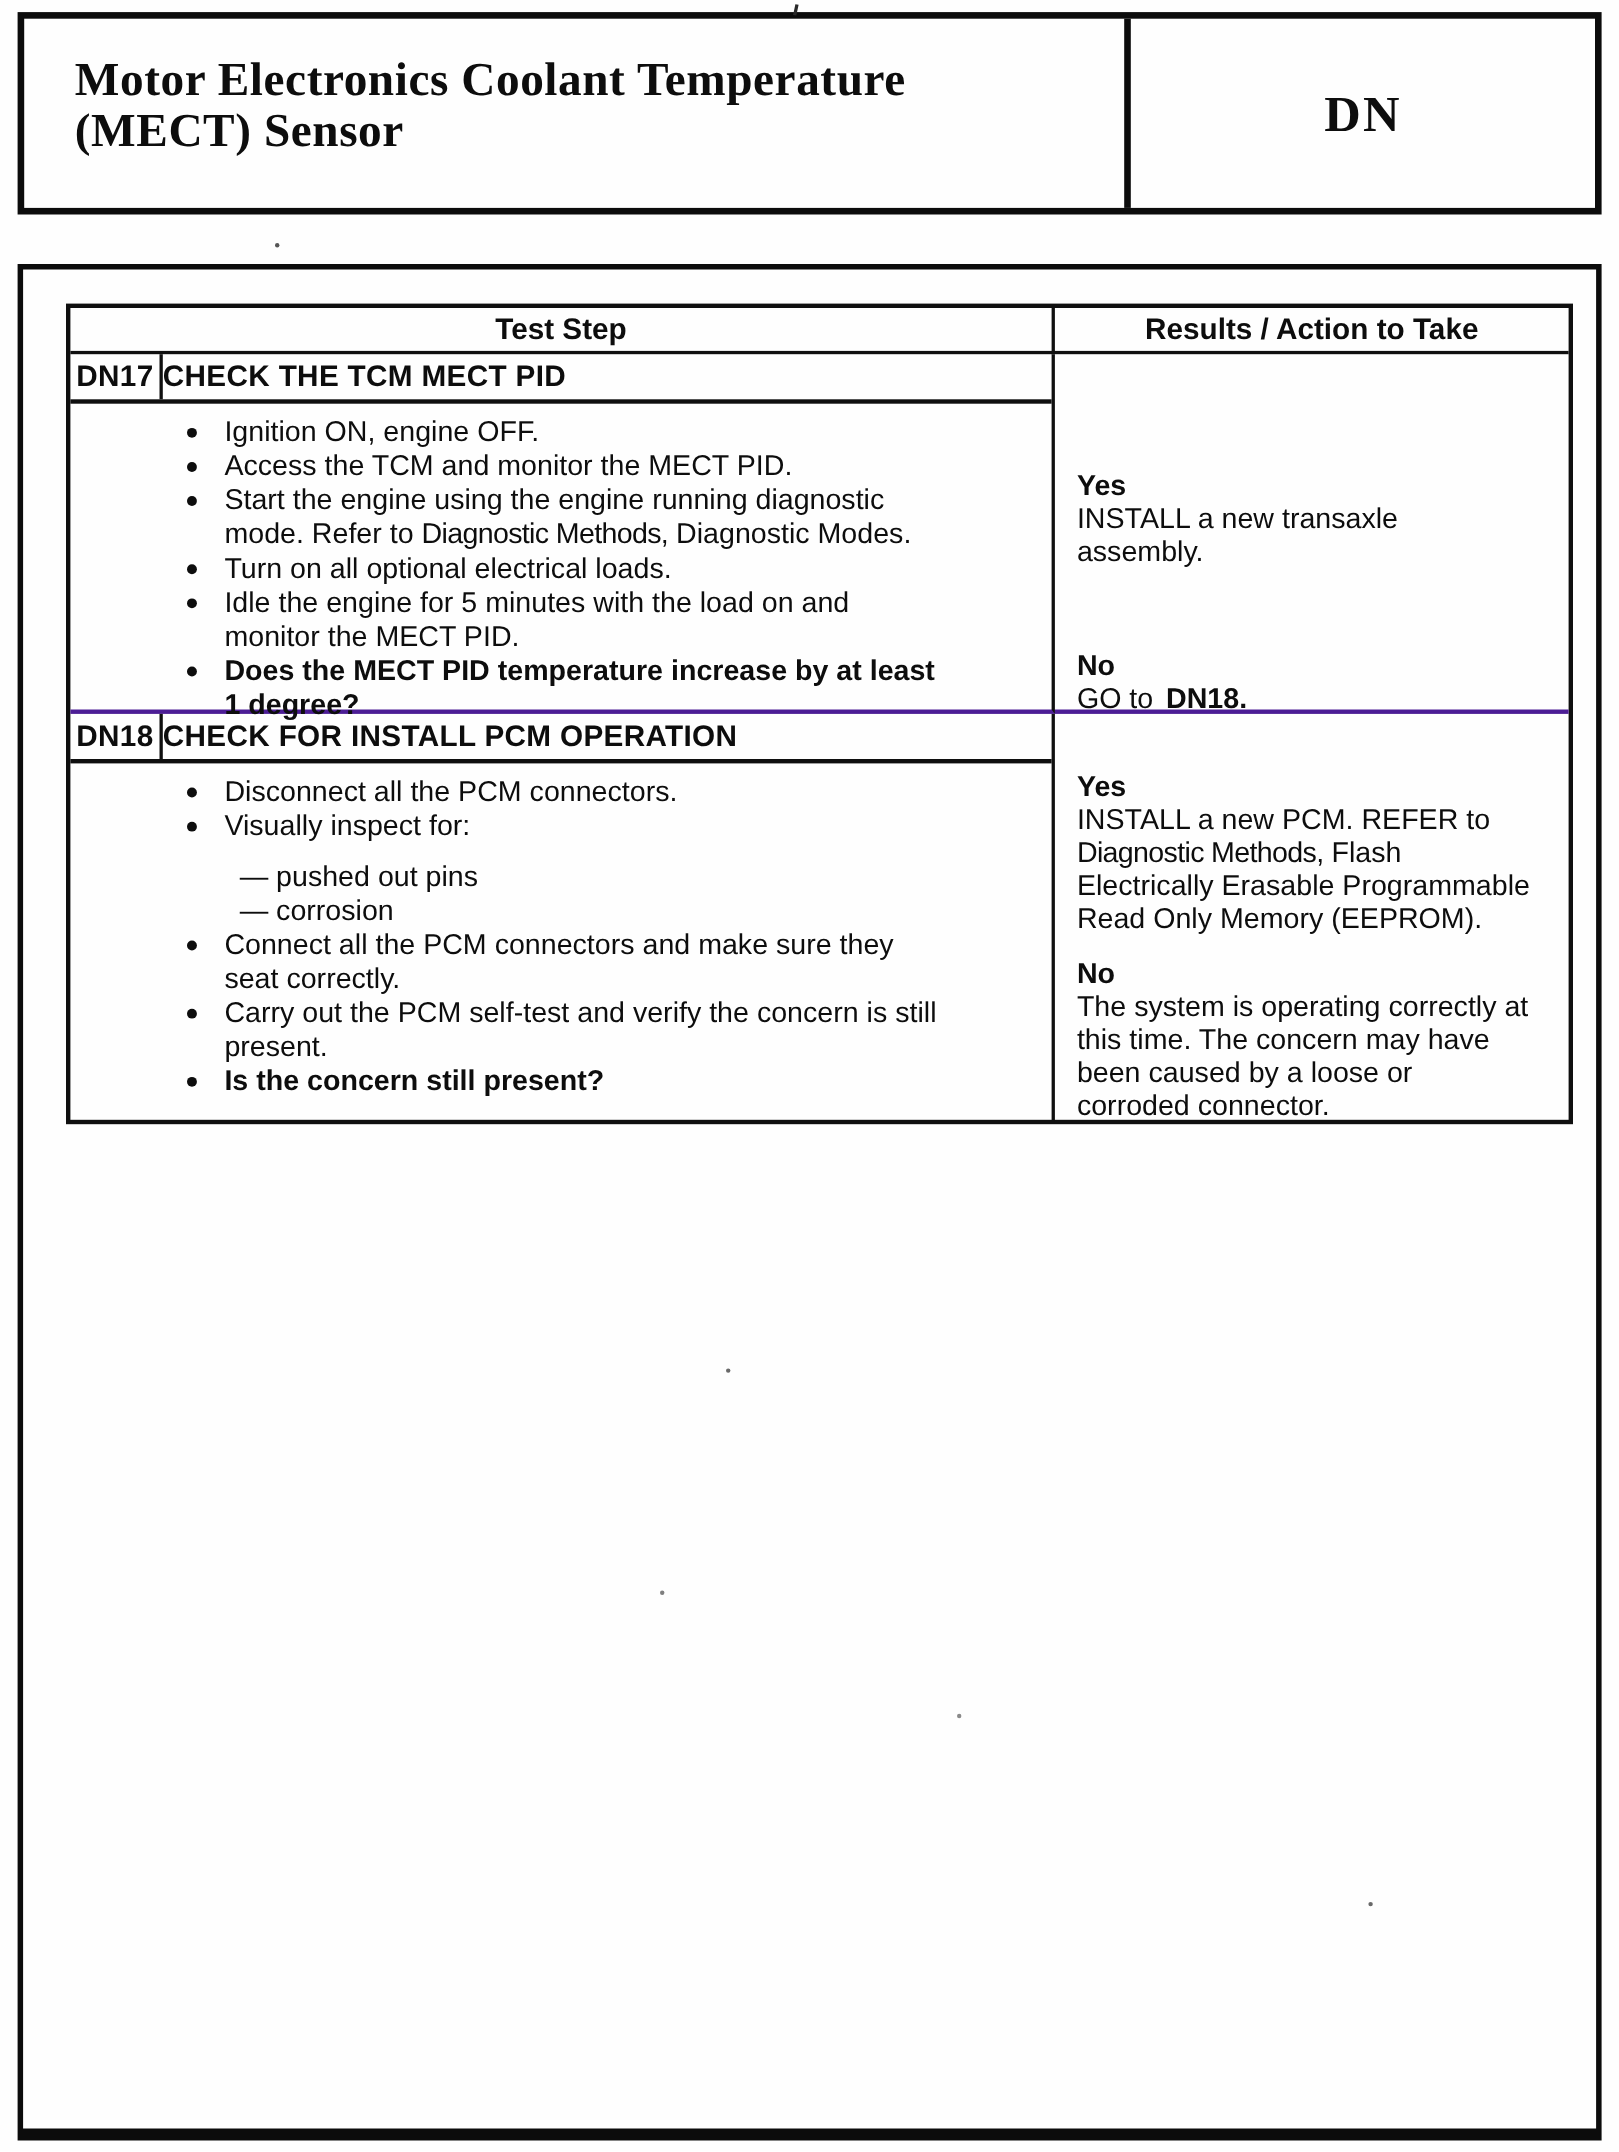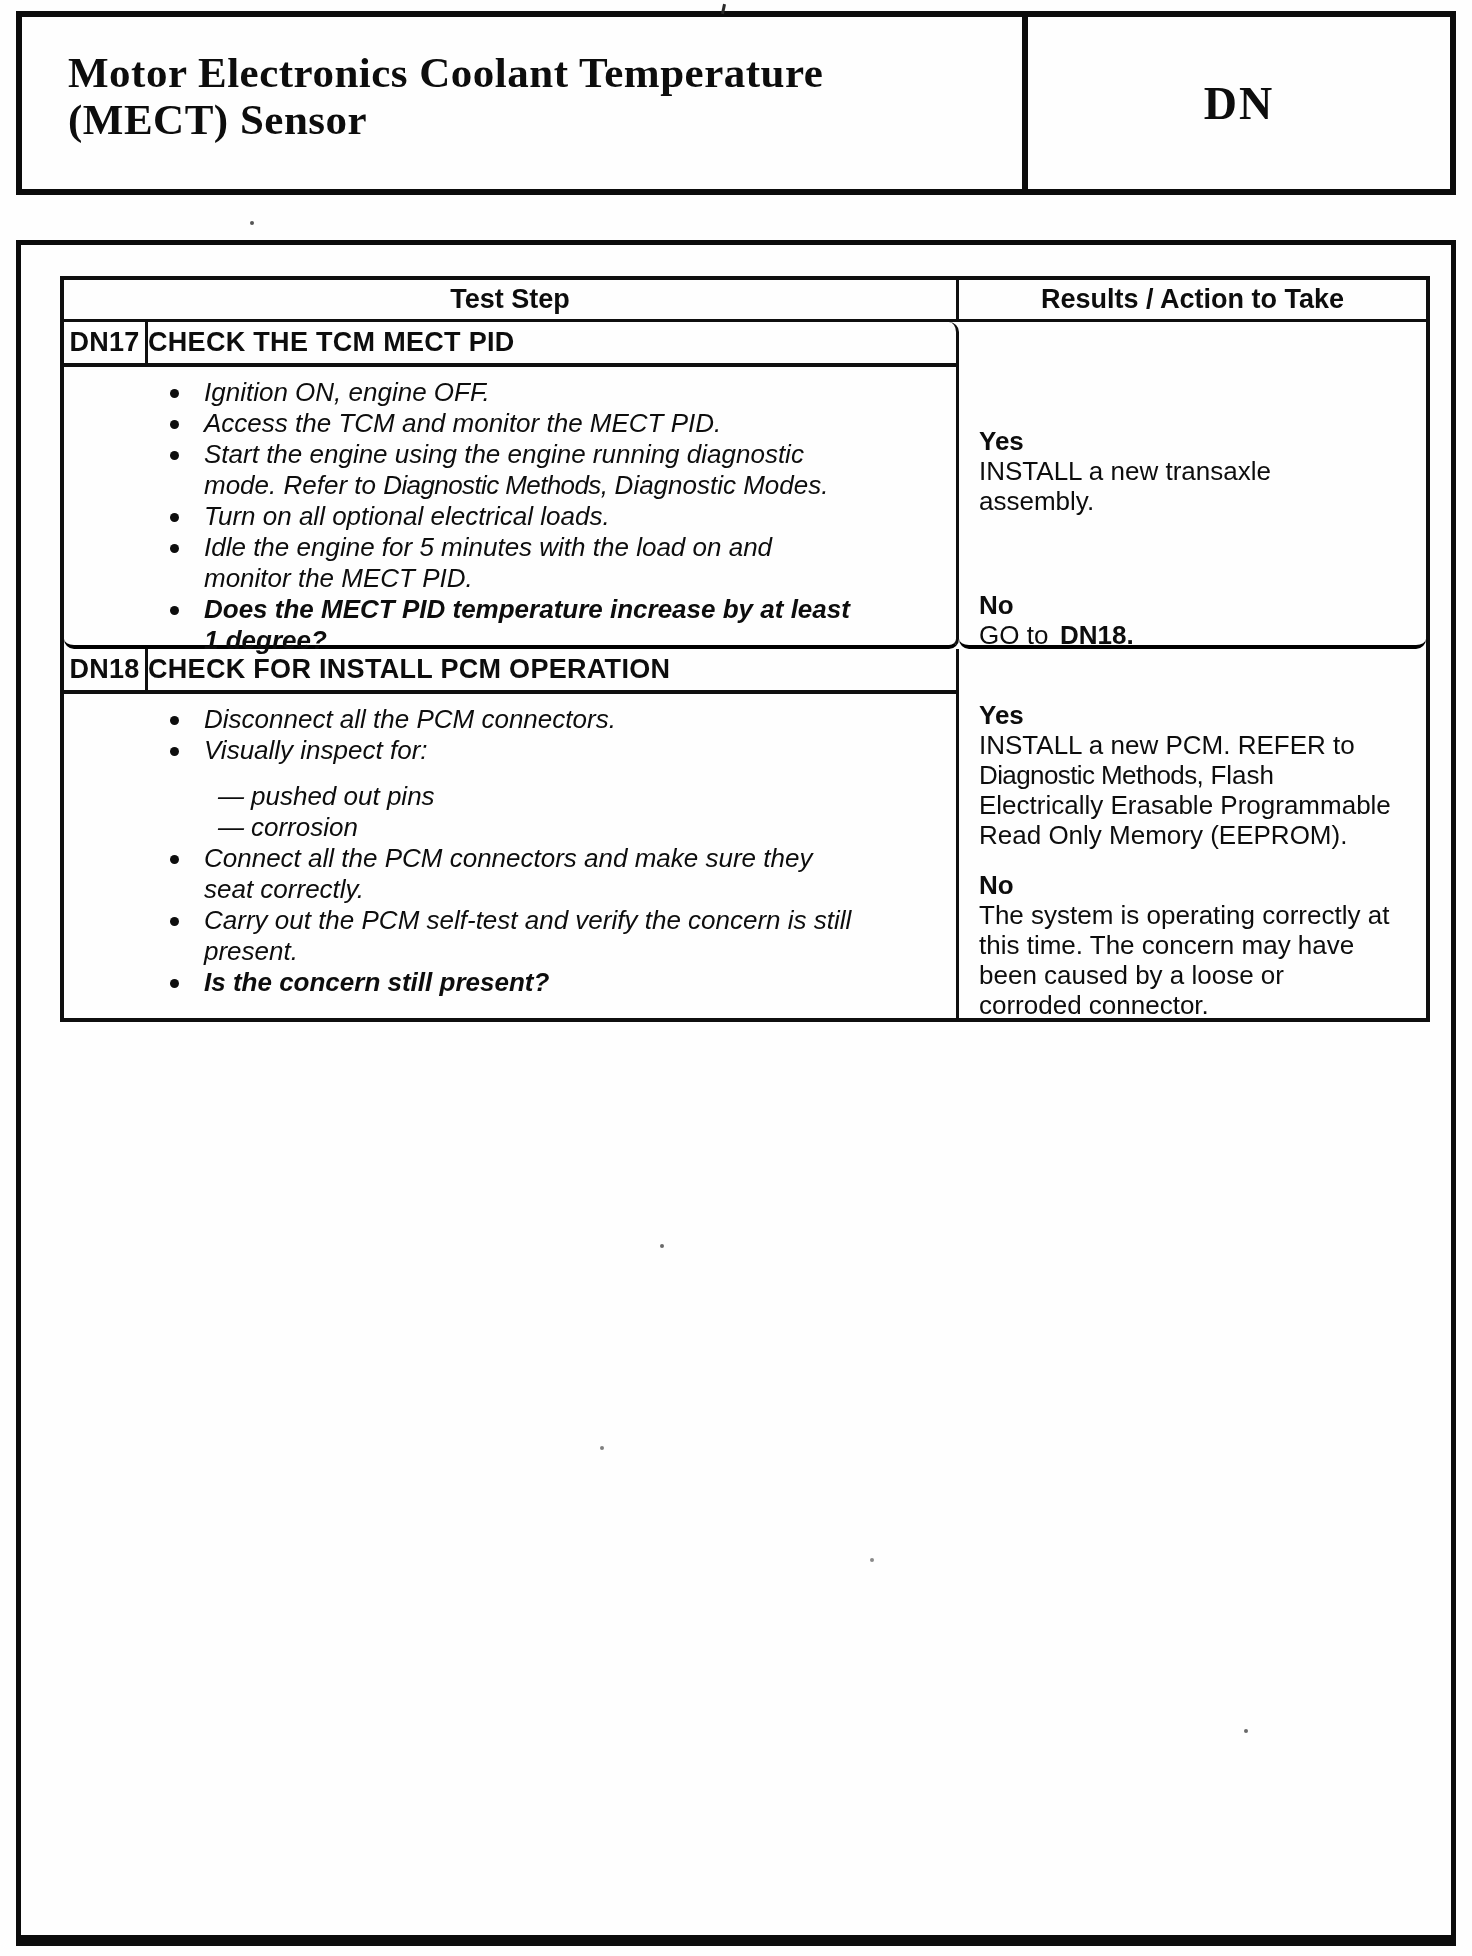--- a/index.html
+++ b/index.html
@@ -71,21 +71,21 @@
     border-bottom:3px solid #0f0f0f;
     display:flex; align-items:center; justify-content:center;
     font-weight:bold; font-size:27px;
   }
   .th-left { border-right:3px solid #0f0f0f; }
 
   .step-left {
     box-sizing:border-box;
     border-right:3px solid #0f0f0f;
   }
-  .band-divider { border-bottom:4px solid #000000;border-radius:10px; }
+  .band-divider { border-bottom:4px solid #4c1d95; }
 
   .step-title-row {
     box-sizing:border-box;
     height:45px;
     border-bottom:4px solid #0f0f0f;
     display:flex; align-items:stretch;
   }
   .step-id {
     box-sizing:border-box;
     width:84px;
@@ -100,21 +100,21 @@
     letter-spacing:0.3px;
   }
 
   ul.bullets {
     list-style:none;
     margin:10px 0 0 0;
     padding:0 34px 0 102px;
     font-size:26px;
     line-height:31px;
   }
-  ul.bullets li { position:relative; padding-left:38px; white-space:pre-line;font-style:italic; }
+  ul.bullets li { position:relative; padding-left:38px; white-space:pre-line; }
   ul.bullets li.dot::before {
     content:"";
     position:absolute; left:4px; top:12px;
     width:9px; height:9px;
     background:#0d0d0d; border-radius:50%;
   }
   ul.bullets li.bold { font-weight:bold; }
   ul.bullets li.sub { padding-left:85px; }
   ul.bullets li.sub::before {
     content:"\2014";

